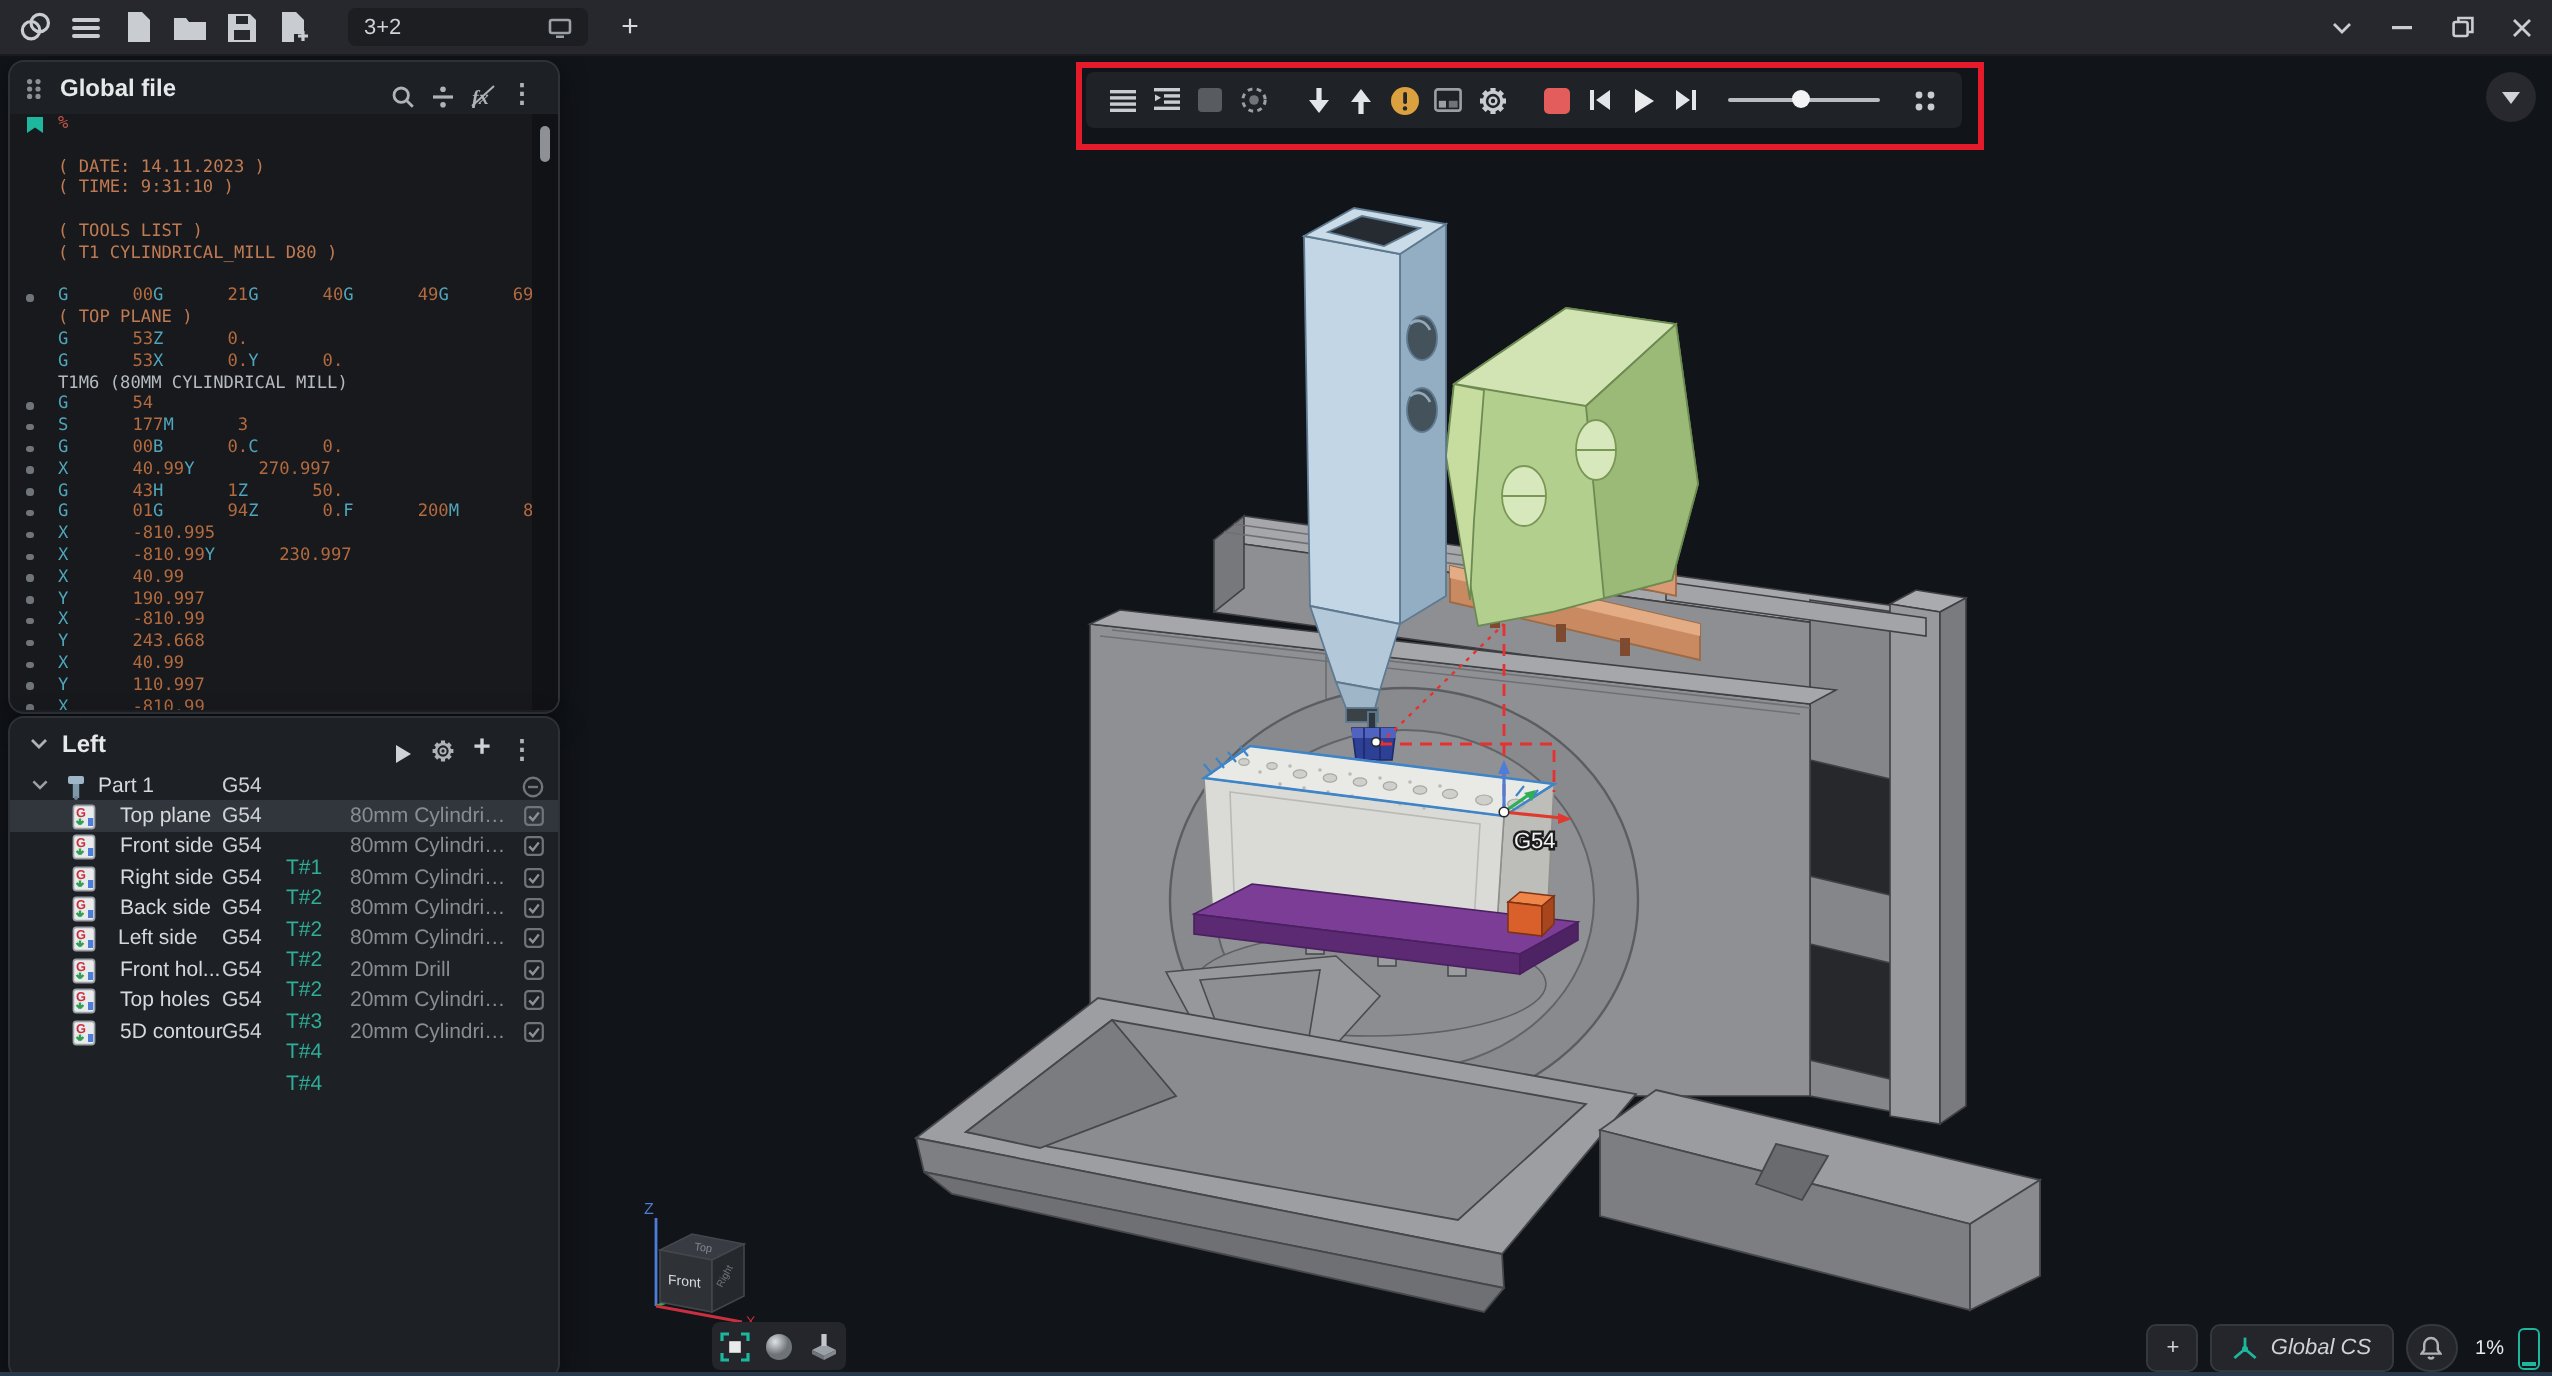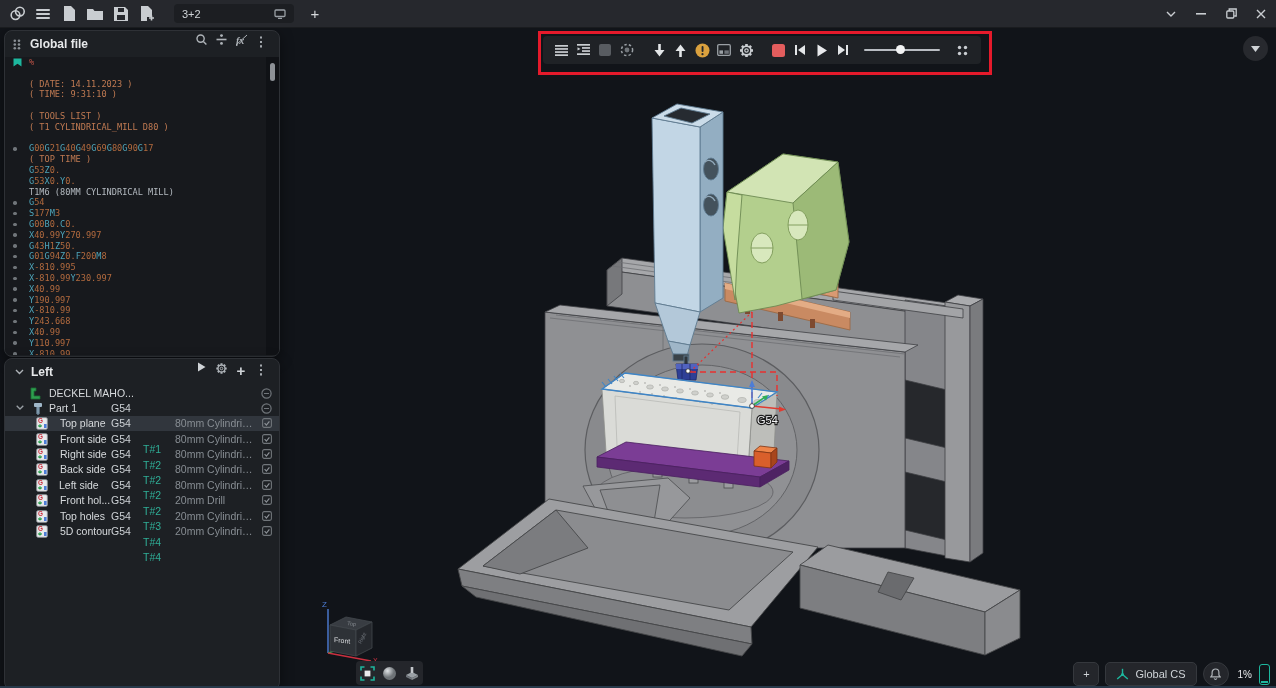--- a/index.html
+++ b/index.html
@@ -14,31 +14,31 @@
     display:flex;align-items:center;padding:0 8px;color:#cfd3d7;font-size:11px;}
   #doc-tab .lbl{flex:1;}
   .win-ctrls{margin-left:auto;display:flex;align-items:center;}
   .win-ctrls .tb-ic{width:30px;height:27px;}
   
   .panel{position:absolute;left:4px;width:274px;background:#1d2024;border:1px solid #2e3136;
     border-radius:8px;box-shadow:0 4px 14px rgba(0,0,0,.45);z-index:5;overflow:hidden;}
   .panel-hd{height:26px;display:flex;align-items:center;padding:0 8px;color:#e6e8ea;
     font-size:12px;font-weight:bold;}
   .panel-hd .sp{flex:1;}
-  .hd-ic{width:20px;height:20px;display:flex;align-items:flex-start;justify-content:center;
+  .hd-ic{width:20px;height:20px;display:flex;align-items:flex-end;justify-content:center;
     color:#aeb3b8;font-size:12px;cursor:pointer;}
   
   #code{position:relative;height:298px;background:#17191d;overflow:hidden;
     font-family:"DejaVu Sans Mono",monospace;font-size:8.6px;line-height:10.8px;}
   #code .sbtrack{position:absolute;right:0;top:0;width:13px;height:100%;background:#101216;}
   #code .sbthumb{position:absolute;right:4px;top:6px;width:5px;height:18px;border-radius:3px;background:#8d9196;}
   .cl{position:relative;height:10.8px;white-space:pre;padding-left:24px;color:#b9bec3;}
   .cl .gut{position:absolute;left:8px;top:0;width:12px;height:10.8px;display:flex;align-items:center;}
   .cl .dot{width:3.5px;height:3.5px;border-radius:50%;background:#70757a;}
-  .tok-a{color:#4fa6bb;} .tok-n{color:#b26a3e;}
+  .tok-a{color:#4fa6bb;} .tok-n{color:#b26a3e;margin-left:32px;}
   .k-comment{color:#c07a52;} .k-plain{color:#b4bac0;} .k-percent{color:#c65548;}
   
   .srow{position:relative;height:15.4px;font-size:10.5px;color:#d6d9dc;cursor:pointer;}
   .srow.sel{background:#31363d;text-align:right;}
   .srow .exp{position:absolute;left:11px;top:2px;color:#9aa0a6;font-size:9px;}
   .srow .ricon{position:absolute;top:1.5px;}
   .srow .nm{position:absolute;top:1.5px;white-space:nowrap;}
   .srow .cs{position:absolute;left:106px;top:1.5px;color:#cdd1d5;}
   .srow .tl{position:absolute;left:138px;top:1.5px;color:#2fae97;margin-top:26px;}
   .srow .ds{position:absolute;left:170px;right:24px;top:1.5px;color:#878d93;
@@ -56,21 +56,21 @@
   #speed .knob{position:absolute;left:32px;top:-4px;width:9px;height:9px;border-radius:50%;background:#f2f3f4;}
   
   #collapse-btn{position:absolute;left:1243px;top:36px;width:25px;height:25px;border-radius:50%;
     background:#27292e;display:flex;align-items:center;justify-content:center;z-index:6;cursor:pointer;}
   #vp-tools{position:absolute;left:356px;top:661px;width:67px;height:24px;background:#24262b;
     border-radius:4px;display:flex;align-items:center;justify-content:space-around;z-index:6;}
   .vpt{width:18px;height:18px;display:flex;align-items:center;justify-content:center;cursor:pointer;}
   #br-bar{position:absolute;right:6px;top:662px;height:24px;display:flex;align-items:center;z-index:6;}
   .brbtn{height:22px;background:#24262b;border:1px solid #35383d;border-radius:5px;color:#cfd3d7;
     display:flex;align-items:center;justify-content:center;font-size:11px;cursor:pointer;}
-  #gcs-btn{padding:0 10px;margin-left:6px;}
+  #gcs-btn{padding:0 10px;margin-left:6px;font-style:italic;}
   #gcs-btn svg{margin-right:6px;}
   #bell-btn{width:24px;margin-left:6px;border-radius:12px;}
   #prog-pct{color:#e8eaec;font-size:10px;margin:0 7px 0 9px;}
   #prog-batt{width:9px;height:19px;border:1.6px solid #1db79e;border-radius:3px;position:relative;}
   #prog-batt .fill{position:absolute;left:1px;right:1px;bottom:1px;height:2px;background:#1db79e;}
   #btm-line{position:absolute;left:0;bottom:0;width:1276px;height:2px;background:#27394a;z-index:9;}
 </style>
 </head>
 <body>
 
@@ -487,21 +487,21 @@
               <path d="M0.5,0.5 h8 v8 l-4,-2.8 l-4,2.8 z" fill="#1db79e"></path>
             </svg></span><span class="k-percent">%</span></div>
         <div class="cl"><span class="gut"></span><span class="k-blank"></span></div>
         <div class="cl"><span class="gut"></span><span class="k-comment">( DATE: 14.11.2023 )</span></div>
         <div class="cl"><span class="gut"></span><span class="k-comment">( TIME: 9:31:10 )</span></div>
         <div class="cl"><span class="gut"></span><span class="k-blank"></span></div>
         <div class="cl"><span class="gut"></span><span class="k-comment">( TOOLS LIST )</span></div>
         <div class="cl"><span class="gut"></span><span class="k-comment">( T1 CYLINDRICAL_MILL D80 )</span></div>
         <div class="cl"><span class="gut"></span><span class="k-blank"></span></div>
         <div class="cl"><span class="gut"><span class="dot"></span></span><span class="tok-a">G</span><span class="tok-n">00</span><span class="tok-a">G</span><span class="tok-n">21</span><span class="tok-a">G</span><span class="tok-n">40</span><span class="tok-a">G</span><span class="tok-n">49</span><span class="tok-a">G</span><span class="tok-n">69</span><span class="tok-a">G</span><span class="tok-n">80</span><span class="tok-a">G</span><span class="tok-n">90</span><span class="tok-a">G</span><span class="tok-n">17</span></div>
-        <div class="cl"><span class="gut"></span><span class="k-comment">( TOP TIME )</span></div>
+        <div class="cl"><span class="gut"></span><span class="k-comment">( TOP PLANE )</span></div>
         <div class="cl"><span class="gut"></span><span class="tok-a">G</span><span class="tok-n">53</span><span class="tok-a">Z</span><span class="tok-n">0.</span></div>
         <div class="cl"><span class="gut"></span><span class="tok-a">G</span><span class="tok-n">53</span><span class="tok-a">X</span><span class="tok-n">0.</span><span class="tok-a">Y</span><span class="tok-n">0.</span></div>
         <div class="cl"><span class="gut"></span><span class="k-plain">T1M6 (80MM CYLINDRICAL MILL)</span></div>
         <div class="cl"><span class="gut"><span class="dot"></span></span><span class="tok-a">G</span><span class="tok-n">54</span></div>
         <div class="cl"><span class="gut"><span class="dot"></span></span><span class="tok-a">S</span><span class="tok-n">177</span><span class="tok-a">M</span><span class="tok-n">3</span></div>
         <div class="cl"><span class="gut"><span class="dot"></span></span><span class="tok-a">G</span><span class="tok-n">00</span><span class="tok-a">B</span><span class="tok-n">0.</span><span class="tok-a">C</span><span class="tok-n">0.</span></div>
         <div class="cl"><span class="gut"><span class="dot"></span></span><span class="tok-a">X</span><span class="tok-n">40.99</span><span class="tok-a">Y</span><span class="tok-n">270.997</span></div>
         <div class="cl"><span class="gut"><span class="dot"></span></span><span class="tok-a">G</span><span class="tok-n">43</span><span class="tok-a">H</span><span class="tok-n">1</span><span class="tok-a">Z</span><span class="tok-n">50.</span></div>
         <div class="cl"><span class="gut"><span class="dot"></span></span><span class="tok-a">G</span><span class="tok-n">01</span><span class="tok-a">G</span><span class="tok-n">94</span><span class="tok-a">Z</span><span class="tok-n">0.</span><span class="tok-a">F</span><span class="tok-n">200</span><span class="tok-a">M</span><span class="tok-n">8</span></div>
         <div class="cl"><span class="gut"><span class="dot"></span></span><span class="tok-a">X</span><span class="tok-n">-810.995</span></div>
@@ -542,30 +542,20 @@
           </g>
           <circle cx="7.5" cy="7.5" r="4" fill="#1d2024" stroke="#aeb3b8" stroke-width="1.5"></circle>
           <circle cx="7.5" cy="7.5" r="1.5" fill="#1d2024" stroke="#aeb3b8" stroke-width="1.1"></circle>
         </svg>
     </span>
     <span class="hd-ic" style="font-size:15px;color:#cfd3d7;">+</span>
     <span class="hd-ic" style="font-size:13px;">⋮</span>
   </div>
   <div id="setup-rows">
       <div class="srow">
-        <span class="ricon" style="left:24px"><svg width="13" height="13" viewBox="0 0 13 13">
-            <path d="M2,1 h5 v3 h-2 v5 h6 v3 h-9 z" fill="#2e9e4f" stroke="#1c6e36" stroke-width="0.8"></path>
-          </svg></span>
-        <span class="nm" style="left:44px">DECKEL MAHO...</span>
-        <span class="chk"><svg width="11" height="11" viewBox="0 0 11 11">
-            <circle cx="5.5" cy="5.5" r="4.6" fill="none" stroke="#70757a" stroke-width="1.2"></circle>
-            <line x1="3" y1="5.5" x2="8" y2="5.5" stroke="#70757a" stroke-width="1.2"></line>
-          </svg></span>
-      </div>
-      <div class="srow">
         <span class="exp"><svg width="8" height="5" viewBox="0 0 8 5">
             <path d="M0.7,0.7 L4,4 L7.3,0.7" fill="none" stroke="#9aa0a6" stroke-width="1.3"></path>
           </svg></span>
         <span class="ricon" style="left:27px"><svg width="12" height="13" viewBox="0 0 12 13">
             <rect x="2" y="1" width="8" height="4" rx="1" fill="#9fb6c8"></rect>
             <rect x="4.4" y="5" width="3.2" height="7" fill="#7d97ab"></rect>
             <circle cx="6" cy="12" r="1" fill="#6b8499"></circle>
           </svg></span>
         <span class="nm" style="left:44px">Part 1</span>
         <span class="cs">G54</span>

